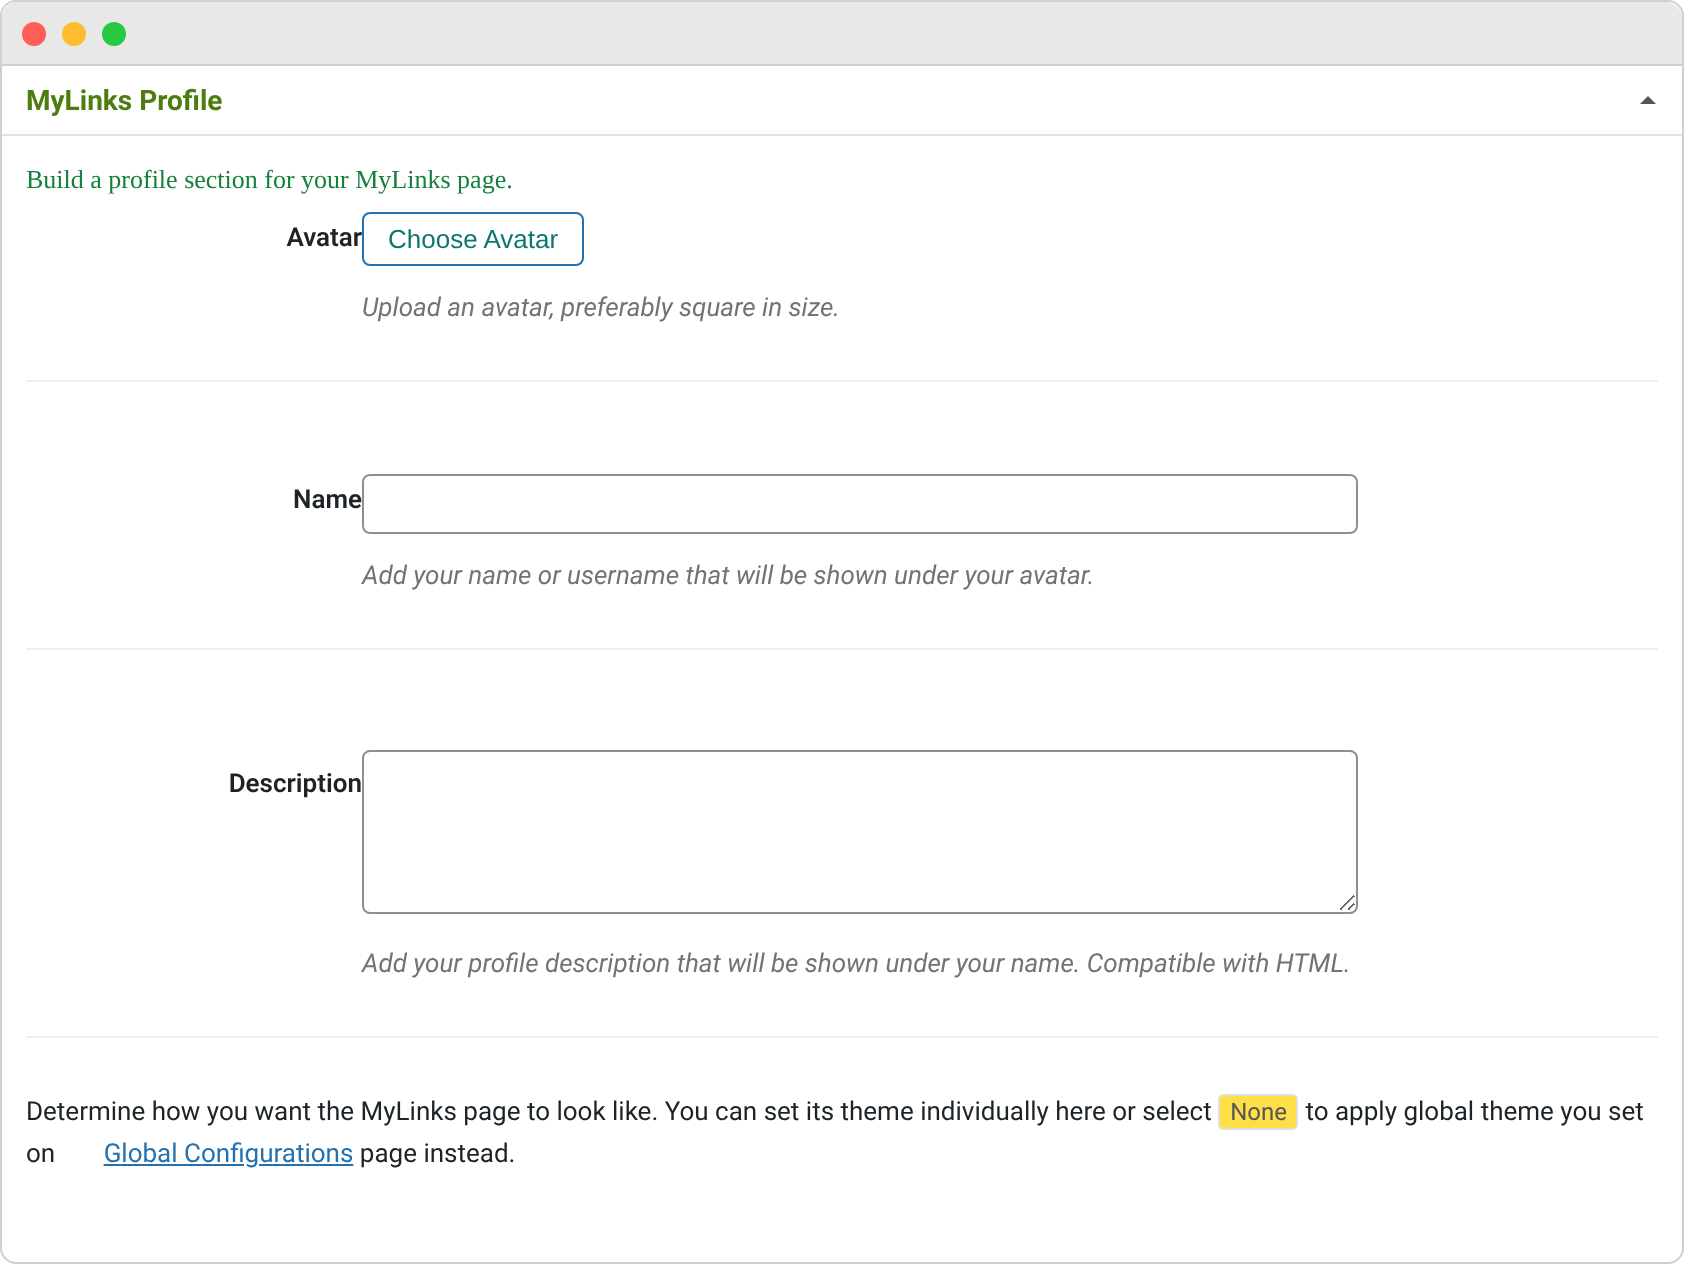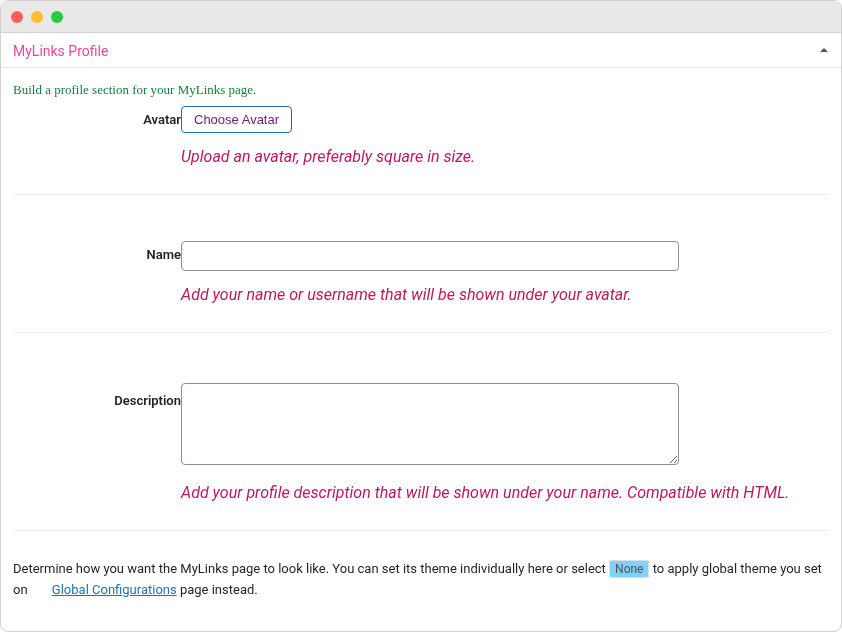--- a/index.html
+++ b/index.html
@@ -38,22 +38,22 @@
 
     .panel-header {
       display: flex;
       justify-content: space-between;
       align-items: center;
       padding: 10px 12px 8px 12px;
       border-bottom: 1px solid #e2e2e2;
     }
     .panel-title {
       font-size: 14px;
-      font-weight: 400;
-      color: #ec4899;
+      font-weight: 700;
+      color: #4d7c0f;
     }
     .collapse-caret {
       font-size: 11px;
       color: #555;
       cursor: pointer;
     }
 
     .panel-body {
       padding: 14px 12px 12px 12px;
     }
@@ -76,30 +76,30 @@
       font-size: 13px;
       font-weight: 600;
       color: #1d2327;
       padding-top: 6px;
       text-align: right;
     }
     .field-content {
       flex: 1;
     }
     .field-help {
-      font-size: 16px;
+      font-size: 13px;
       font-style: italic;
-      color: #be185d;
+      color: #737373;
       margin-top: 14px;
     }
 
     .btn-outline {
       display: inline-block;
       border: 1px solid #2271b1;
-      color: #701a75;
+      color: #0f766e;
       background: #fff;
       font-size: 13px;
       padding: 5px 12px;
       border-radius: 4px;
       cursor: pointer;
     }
 
     .text-input {
       width: 498px;
       height: 30px;
@@ -122,21 +122,21 @@
     }
 
     .section-text {
       font-size: 13px;
       color: #1d2327;
       margin-top: 6px;
       margin-bottom: 30px;
       line-height: 1.6;
     }
     .code-badge {
-      background: #7dd3fc;
+      background: #fde047;
       border: 1px solid #e0e0e0;
       padding: 1px 5px;
       border-radius: 3px;
       font-size: 12px;
       color: #555;
     }
     .link {
       color: #2271b1;
       text-decoration: underline;
       cursor: pointer;

